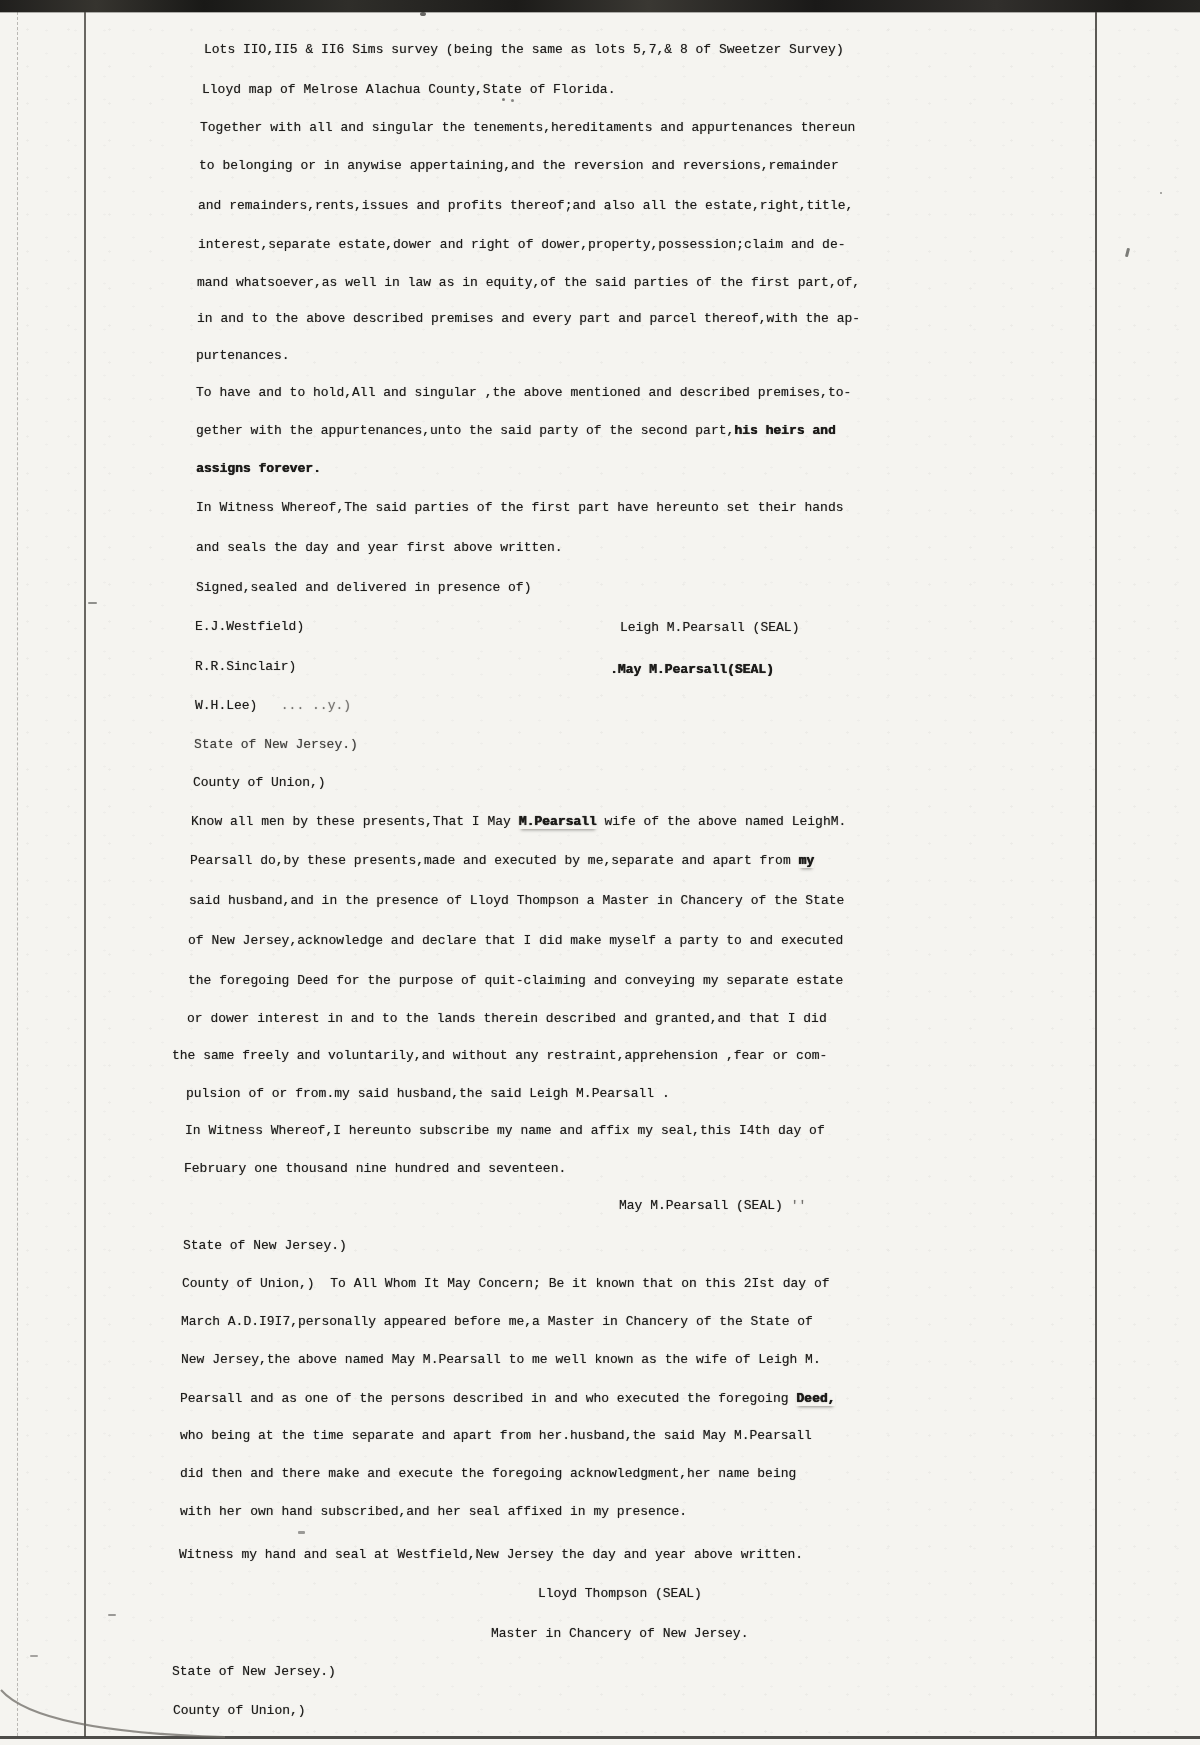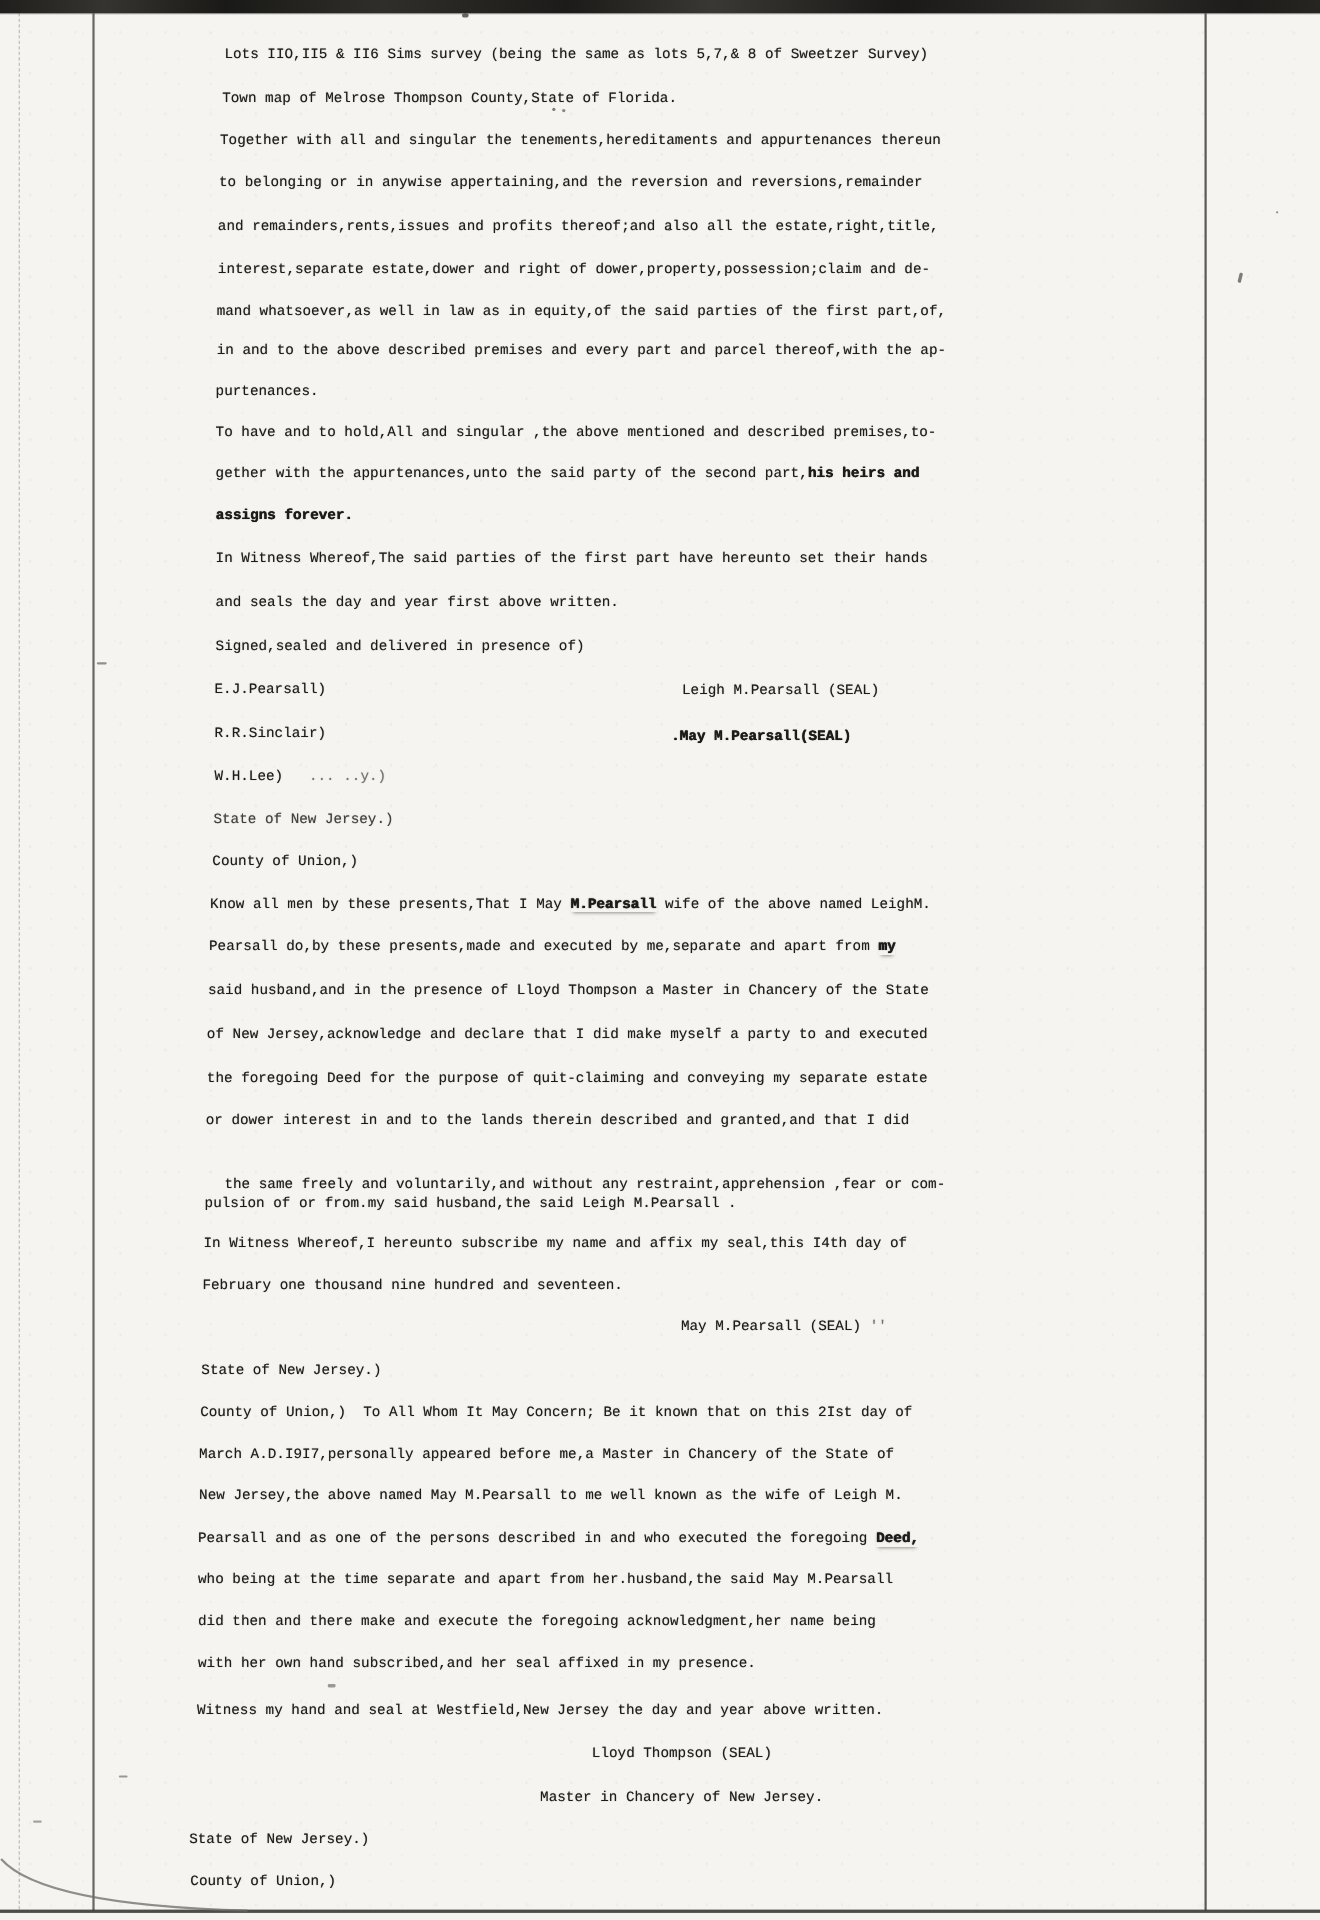--- a/index.html
+++ b/index.html
@@ -54,48 +54,48 @@
 <div class="vline outer-left"></div>
 <div class="vline inner-left"></div>
 <div class="vline right"></div>
 <div class="bottomline"></div>
 <svg class="corner" width="240" height="56" viewBox="0 0 240 56">
   <path d="M1,4 Q38,46 225,51" fill="none" stroke="#6d6b66" stroke-width="2" opacity="0.75"></path>
 </svg>
 
 <div class="textlayer" id="textlayer">
     <div class="run" style="left: 204px; top: 40px;"><span>Lots IIO,II5 &amp; II6 Sims survey (being the same as lots 5,7,&amp; 8 of Sweetzer Survey)</span></div>
-    <div class="run" style="left: 202px; top: 80px;"><span>Town map of Melrose Thompson County,State of Florida.</span></div>
+    <div class="run" style="left: 202px; top: 80px;"><span>Lloyd map of Melrose Alachua County,State of Florida.</span></div>
     <div class="run" style="left: 199px; top: 156px;"><span>to belonging or in anywise appertaining,and the reversion and reversions,remainder</span></div>
     <div class="run" style="left: 200px; top: 118px;"><span>Together with all and singular the tenements,hereditaments and appurtenances thereun</span></div>
     <div class="run" style="left: 198px; top: 196px;"><span>and remainders,rents,issues and profits thereof;and also all the estate,right,title,</span></div>
     <div class="run" style="left: 198px; top: 235px;"><span>interest,separate estate,dower and right of dower,property,possession;claim and de-</span></div>
     <div class="run" style="left: 197px; top: 273px;"><span>mand whatsoever,as well in law as in equity,of the said parties of the first part,of,</span></div>
     <div class="run" style="left: 197px; top: 309px;"><span>in and to the above described premises and every part and parcel thereof,with the ap-</span></div>
     <div class="run" style="left: 196px; top: 346px;"><span>purtenances.</span></div>
     <div class="run" style="left: 196px; top: 383px;"><span>To have and to hold,All and singular ,the above mentioned and described premises,to-</span></div>
     <div class="run" style="left: 196px; top: 421px;"><span>gether with the appurtenances,unto the said party of the second part,</span><span class="b">his heirs and</span></div>
     <div class="run" style="left: 196px; top: 459px;"><span class="b">assigns forever.</span></div>
     <div class="run" style="left: 196px; top: 498px;"><span>In Witness Whereof,The said parties of the first part have hereunto set their hands</span></div>
     <div class="run" style="left: 196px; top: 578px;"><span>Signed,sealed and delivered in presence of)</span></div>
     <div class="run" style="left: 196px; top: 538px;"><span>and seals the day and year first above written.</span></div>
-    <div class="run" style="left: 195px; top: 617px;"><span>E.J.Pearsall)</span></div>
+    <div class="run" style="left: 195px; top: 617px;"><span>E.J.Westfield)</span></div>
     <div class="run" style="left: 620px; top: 618px;"><span>Leigh M.Pearsall (SEAL)</span></div>
     <div class="run" style="left: 195px; top: 657px;"><span>R.R.Sinclair)</span></div>
     <div class="run" style="left: 610px; top: 660px;"><span class="b">.May M.Pearsall(SEAL)</span></div>
     <div class="run" style="left: 195px; top: 696px;"><span>W.H.Lee) </span><span class="f">  ... ..y.)</span></div>
     <div class="run" style="left: 194px; top: 735px;"><span class="l">State of New Jersey.)</span></div>
     <div class="run" style="left: 193px; top: 773px;"><span>County of Union,)</span></div>
     <div class="run" style="left: 191px; top: 812px;"><span>Know all men by these presents,That I May </span><span class="o">M.Pearsall</span><span> wife of the above named LeighM.</span></div>
     <div class="run" style="left: 190px; top: 851px;"><span>Pearsall do,by these presents,made and executed by me,separate and apart from </span><span class="o">my</span></div>
     <div class="run" style="left: 189px; top: 891px;"><span>said husband,and in the presence of Lloyd Thompson a Master in Chancery of the State</span></div>
     <div class="run" style="left: 188px; top: 931px;"><span>of New Jersey,acknowledge and declare that I did make myself a party to and executed</span></div>
     <div class="run" style="left: 188px; top: 971px;"><span>the foregoing Deed for the purpose of quit-claiming and conveying my separate estate</span></div>
     <div class="run" style="left: 187px; top: 1009px;"><span>or dower interest in and to the lands therein described and granted,and that I did</span></div>
-    <div class="run" style="left: 204px; top: 1046px; margin-top: 21px;"><span>the same freely and voluntarily,and without any restraint,apprehension ,fear or com-</span></div>
+    <div class="run" style="left: 172px; top: 1046px;"><span>the same freely and voluntarily,and without any restraint,apprehension ,fear or com-</span></div>
     <div class="run" style="left: 186px; top: 1084px;"><span>pulsion of or from.my said husband,the said Leigh M.Pearsall .</span></div>
     <div class="run" style="left: 185px; top: 1121px;"><span>In Witness Whereof,I hereunto subscribe my name and affix my seal,this I4th day of</span></div>
     <div class="run" style="left: 184px; top: 1159px;"><span>February one thousand nine hundred and seventeen.</span></div>
     <div class="run" style="left: 619px; top: 1196px;"><span>May M.Pearsall (SEAL)</span><span class="f"> ''</span></div>
     <div class="run" style="left: 183px; top: 1236px;"><span>State of New Jersey.)</span></div>
     <div class="run" style="left: 182px; top: 1274px;"><span>County of Union,)  To All Whom It May Concern; Be it known that on this 2Ist day of</span></div>
     <div class="run" style="left: 181px; top: 1312px;"><span>March A.D.I9I7,personally appeared before me,a Master in Chancery of the State of</span></div>
     <div class="run" style="left: 181px; top: 1350px;"><span>New Jersey,the above named May M.Pearsall to me well known as the wife of Leigh M.</span></div>
     <div class="run" style="left: 180px; top: 1389px;"><span>Pearsall and as one of the persons described in and who executed the foregoing </span><span class="o">Deed,</span></div>
     <div class="run" style="left: 180px; top: 1426px;"><span>who being at the time separate and apart from her.husband,the said May M.Pearsall</span></div>

